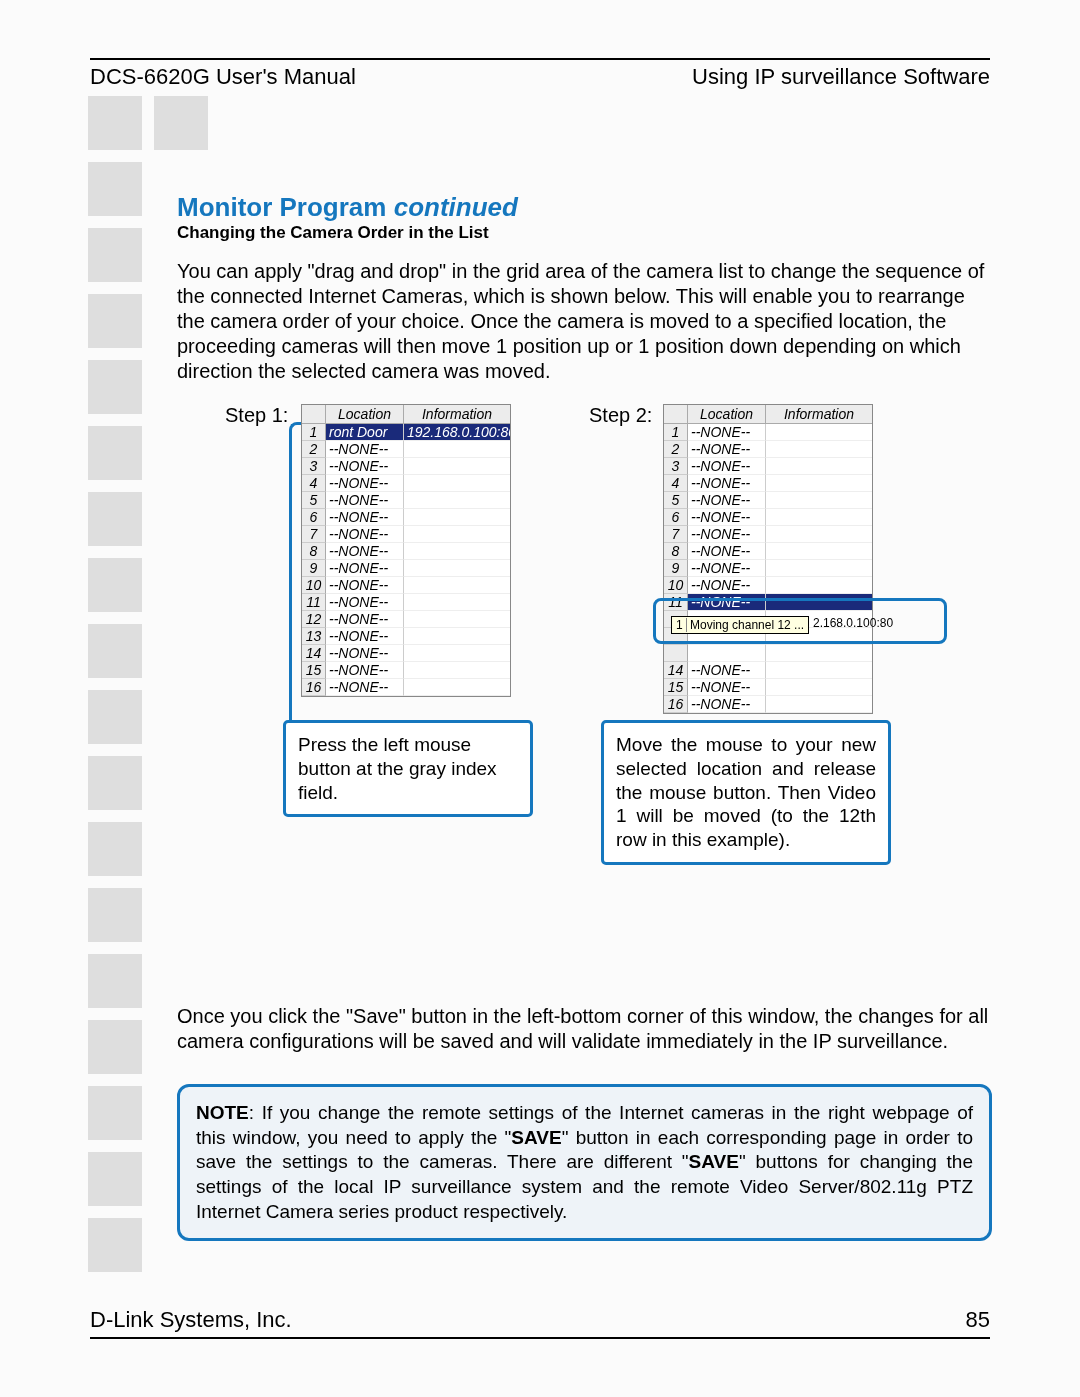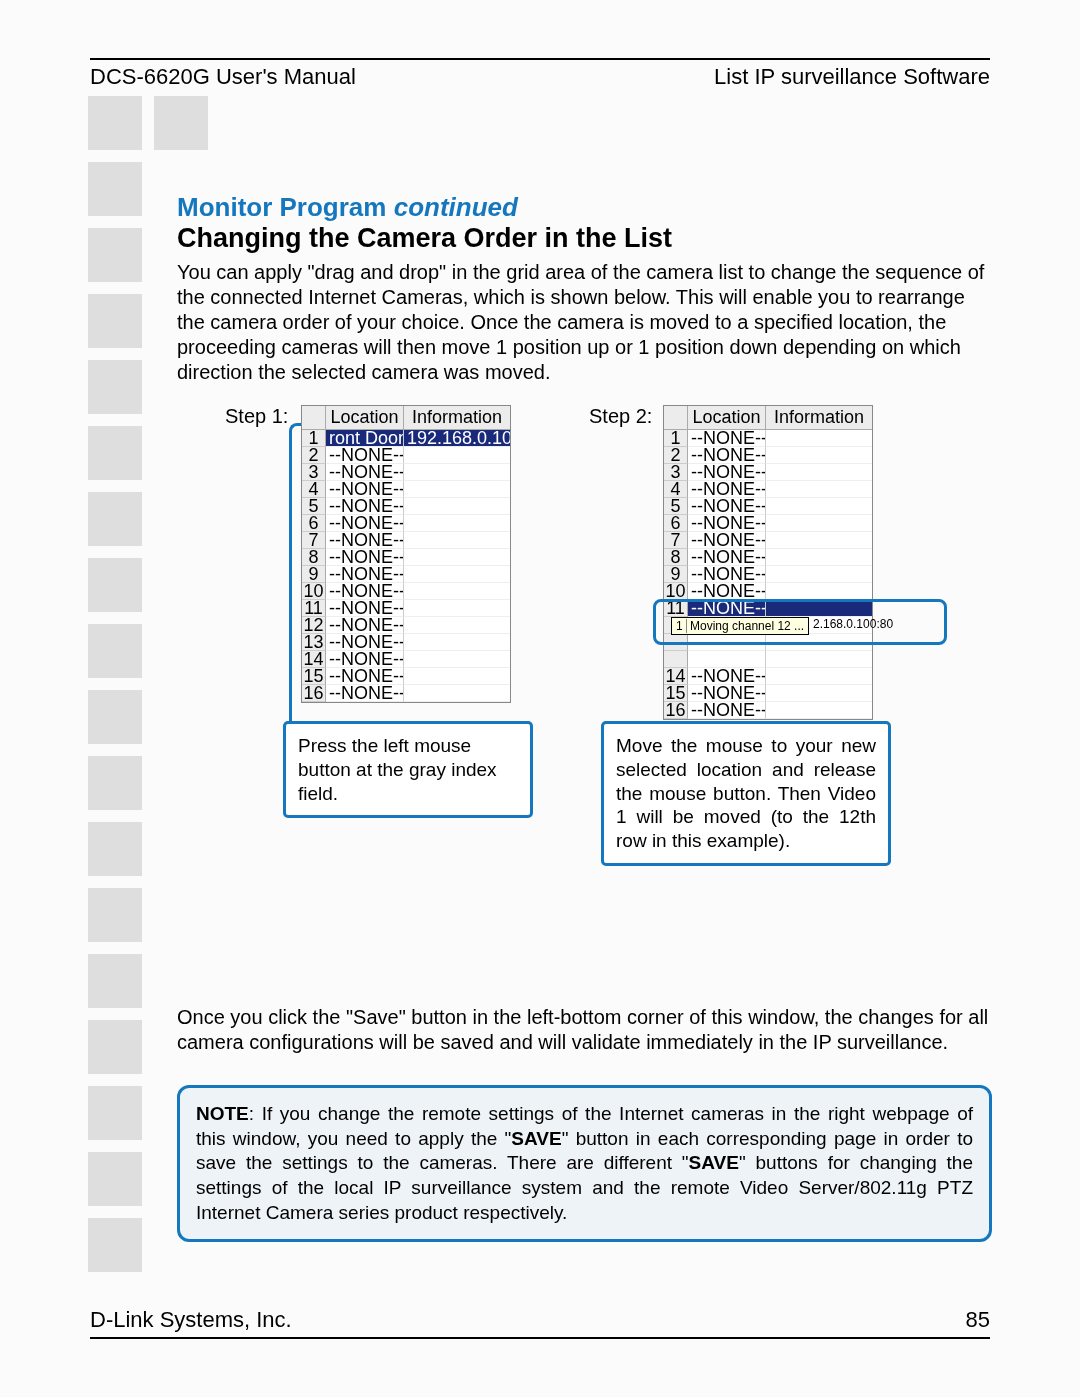--- a/index.html
+++ b/index.html
@@ -38,46 +38,47 @@
     width: 815px;
   }
   .title-line {
     font-size: 26px;
     color: #1577be;
     font-weight: bold;
     font-family: Arial, sans-serif;
   }
   .title-line .cont { font-style: italic; font-weight: bold; }
   .subtitle {
-    font-size: 27px;
+    font-size: 17px;
     font-weight: bold;
-    margin-bottom: 6px;
+    margin-bottom: 16px;
     font-family: Arial, sans-serif;
   }
   .para {
     font-size: 20px;
     line-height: 1.25;
     margin-bottom: 20px;
   }
   .steps-row {
     display: flex;
     gap: 40px;
     margin-top: 10px;
     margin-bottom: 30px;
   }
   .step-col { width: 380px; position: relative; }
   .step-label { font-size: 20px; position: absolute; left: 48px; top: 0; }
   .camera-table {
     border: 1px solid #888;
-    font-size: 18px;
+    font-size: 14px;
     background: #fff;
     position: absolute;
     left: 124px;
     top: 0;
     width: 210px;
+    font-style: italic;
   }
   .camera-table .thead {
     display: flex;
     background: #ececec;
   }
   .camera-table .thead .c1 { width: 24px; border-right: 1px solid #aaa; border-bottom: 1px solid #aaa; }
   .camera-table .thead .c2 { width: 78px; padding: 1px 3px; border-right: 1px solid #aaa; border-bottom: 1px solid #aaa; text-align: center; }
   .camera-table .thead .c3 { flex: 1; padding: 1px 3px; border-bottom: 1px solid #aaa; text-align: center; }
   .camera-table .trow { display: flex; height: 17px; line-height: 17px; }
   .camera-table .trow .c1 { width: 24px; border-right: 1px solid #aaa; border-bottom: 1px solid #ccc; background: #ececec; text-align: center; }
@@ -155,21 +156,21 @@
     justify-content: space-between;
     font-size: 22px;
     padding-bottom: 4px;
   }
 </style>
 </head>
 <body>
 
 <div class="header-bar">
   <div class="left">DCS-6620G User's Manual</div>
-  <div class="right">List IP surveillance Software</div>
+  <div class="right">Using IP surveillance Software</div>
 </div>
 
 <div class="gray-squares">
   <div class="sq-row">
       <div class="sq"></div>
       <div class="sq"></div>
     </div>
   <div class="sq-row">
       <div class="sq"></div>
     </div>

